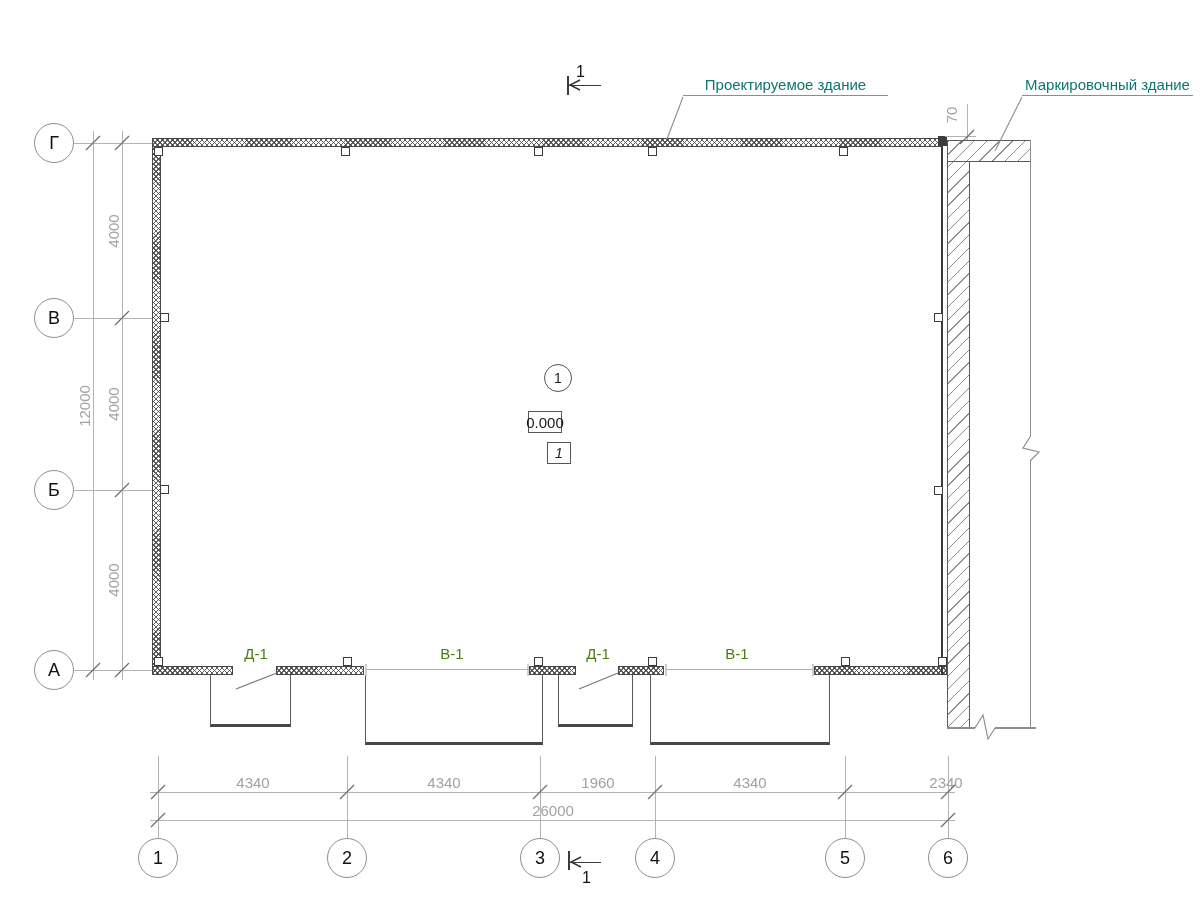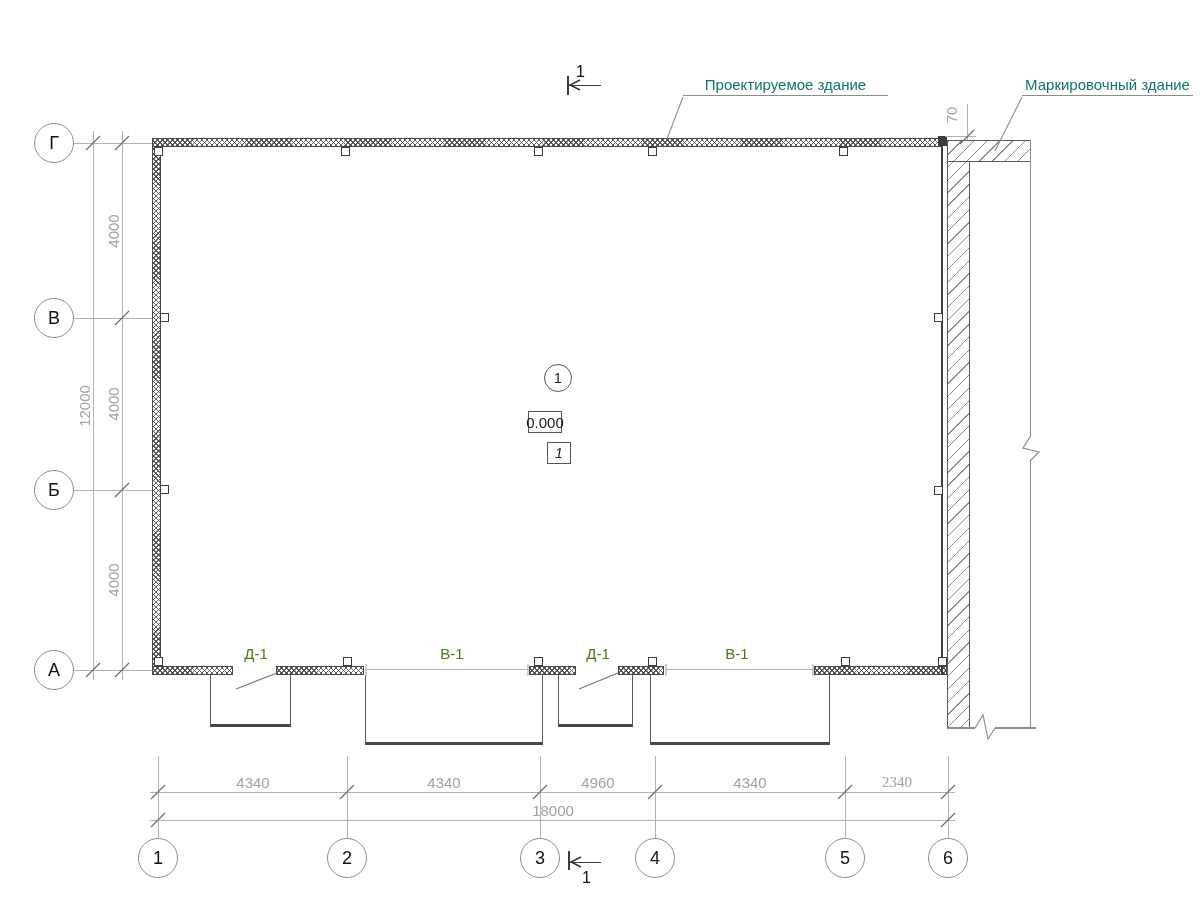--- a/index.html
+++ b/index.html
@@ -162,24 +162,24 @@
 
   <div class="grayline" style="left:157.5px;top:756px;width:1px;height:82px;"></div>
   <div class="grayline" style="left:346.5px;top:756px;width:1px;height:82px;"></div>
   <div class="grayline" style="left:539.5px;top:756px;width:1px;height:82px;"></div>
   <div class="grayline" style="left:654.5px;top:756px;width:1px;height:82px;"></div>
   <div class="grayline" style="left:844.5px;top:756px;width:1px;height:82px;"></div>
   <div class="grayline" style="left:947.5px;top:756px;width:1px;height:82px;"></div>
 
   <div class="dimtext" style="left:253px;top:782px;">4340</div>
   <div class="dimtext" style="left:444px;top:782px;">4340</div>
-  <div class="dimtext" style="left:598px;top:782px;">4960</div>
+  <div class="dimtext" style="left:598px;top:782px;">1960</div>
   <div class="dimtext" style="left:750px;top:782px;">4340</div>
-  <div class="dimtext" style="left:897px;top:782px;font-family:Liberation Serif, serif;">2340</div>
-  <div class="dimtext" style="left:553px;top:810px;">18000</div>
+  <div class="dimtext" style="left:946px;top:782px;">2340</div>
+  <div class="dimtext" style="left:553px;top:810px;">26000</div>
 
   <div class="axis-circle" style="left:138px;top:838px;">
       <span>1</span>
     </div>
   <div class="axis-circle" style="left:327px;top:838px;">
       <span>2</span>
     </div>
   <div class="axis-circle" style="left:520px;top:838px;">
       <span>3</span>
     </div>

